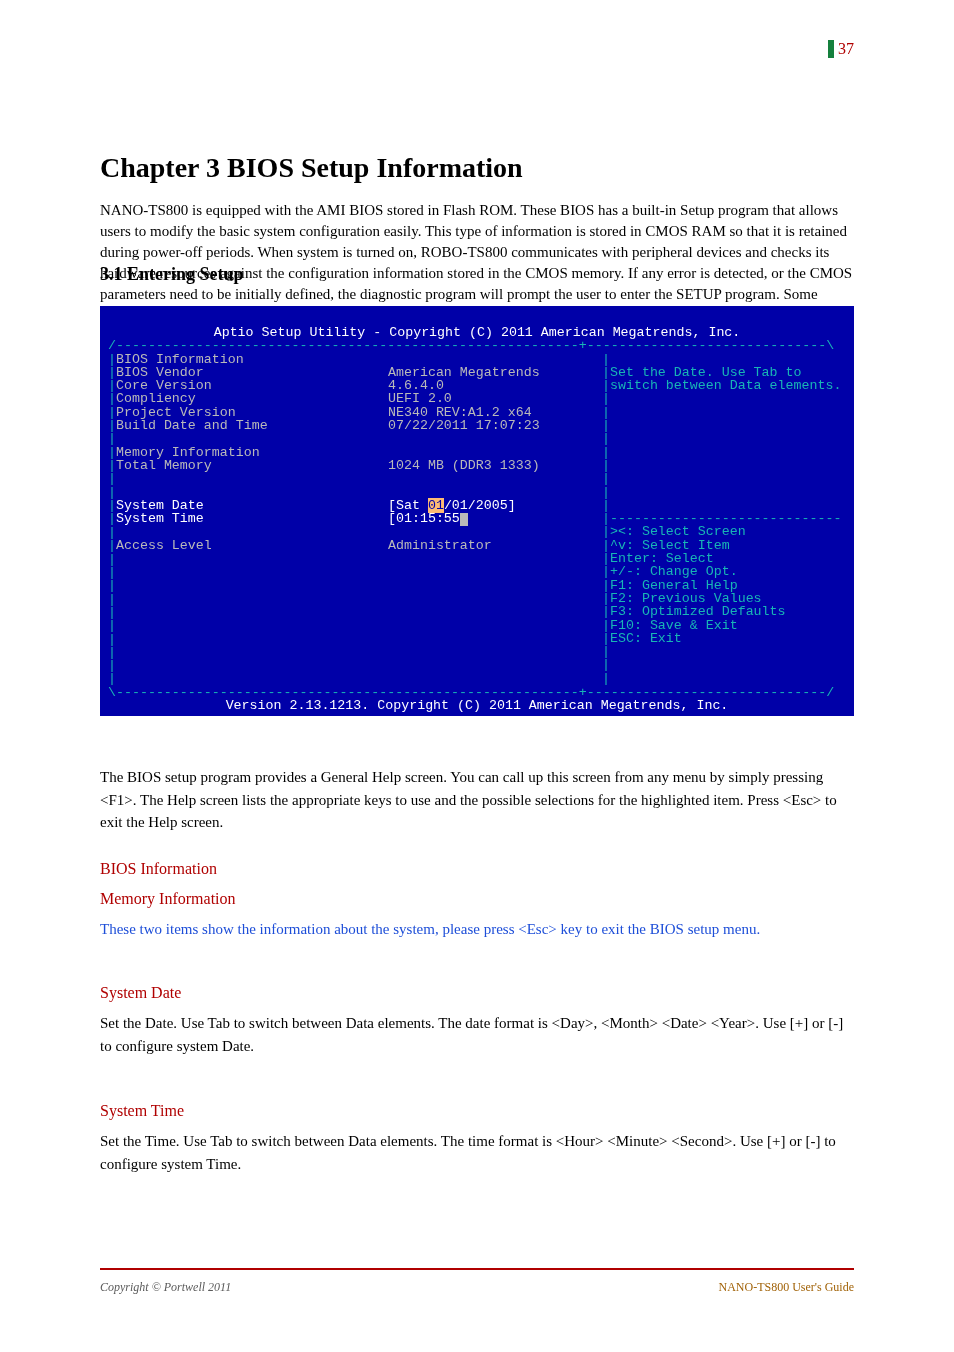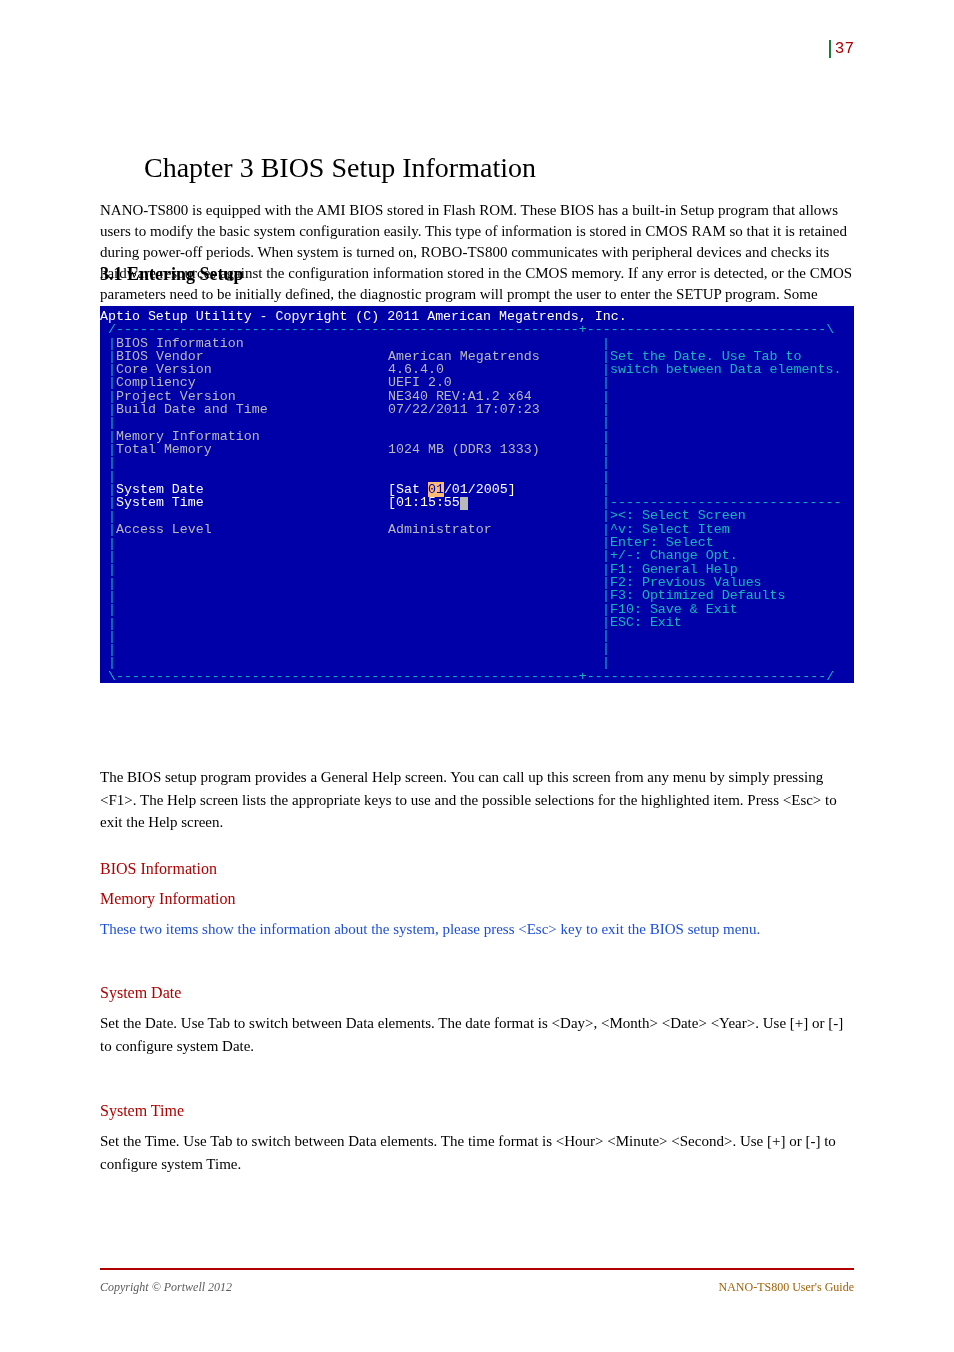--- a/index.html
+++ b/index.html
@@ -9,35 +9,33 @@
     width: 954px;
     height: 1352px;
     position: relative;
   }
   .page-number-header {
     position: absolute;
     top: 40px;
     right: 100px;
     color: #b00000;
     font-size: 16px;
-    border-left: 2px solid #15803d;
+    border-left: 6px solid #15803d;
     padding-left: 4px;
-    font-family: Liberation Mono, monospace;
   }
   .page-number-header .num {
     color: #b00000;
   }
   .chapter-title {
     position: absolute;
     top: 152px;
     left: 100px;
     font-size: 28px;
-    font-weight: normal;
-    color: #000;
-    margin-left: 44px;
+    font-weight: bold;
+    color: #000;
   }
   .intro-para {
     position: absolute;
     top: 200px;
     left: 100px;
     right: 100px;
     font-size: 15px;
     color: #000;
     line-height: 1.4;
   }
@@ -55,23 +53,23 @@
     left: 100px;
     width: 754px;
     background: #0000a8;
     font-family: "Courier New", monospace;
     font-size: 13.3px;
     line-height: 1.0;
     color: #b9b9b9;
     padding: 0;
   }
   .bios-title-line {
-    text-align: left;
+    text-align: center;
     color: #ffffff;
-    padding-top: 4px;
+    padding-top: 20px;
   }
   .bios-tabs {
     color: #18b5b5;
     padding-left: 12px;
   }
   .bios-tabs .active {
     background: #b9b9b9;
     color: #0000a8;
     padding: 0 2px;
   }
@@ -291,29 +289,30 @@
       <div class="bios-right-row"><span class="bios-right-bar">|</span><span>F2: Previous Values</span></div>
       <div class="bios-right-row"><span class="bios-right-bar">|</span><span>F3: Optimized Defaults</span></div>
       <div class="bios-right-row"><span class="bios-right-bar">|</span><span>F10: Save &amp; Exit</span></div>
       <div class="bios-right-row"><span class="bios-right-bar">|</span><span>ESC: Exit</span></div>
       <div class="bios-right-row"><span class="bios-right-bar">|</span></div>
       <div class="bios-right-row"><span class="bios-right-bar">|</span></div>
       <div class="bios-right-row"><span class="bios-right-bar">|</span></div>
     </div>
   </div>
   <div class="bios-divider">\----------------------------------------------------------+------------------------------/</div>
+  <div class="bios-footer-line">Version 2.13.1213. Copyright (C) 2011 American Megatrends, Inc.</div>
 </div>
 
 <div class="desc-para-1">The BIOS setup program provides a General Help screen. You can call up this screen from any menu by simply pressing &lt;F1&gt;. The Help screen lists the appropriate keys to use and the possible selections for the highlighted item. Press &lt;Esc&gt; to exit the Help screen.</div>
 
 <div class="sub-heading-1">BIOS Information</div>
 <div class="sub-heading-2">Memory Information</div>
 <div class="desc-para-2">These two items show the information about the system, please press &lt;Esc&gt; key to exit the BIOS setup menu.</div>
 
 <div class="sub-heading-3">System Date</div>
 <div class="desc-para-3">Set the Date. Use Tab to switch between Data elements. The date format is &lt;Day&gt;, &lt;Month&gt; &lt;Date&gt; &lt;Year&gt;. Use [+] or [-] to configure system Date.</div>
 
 <div class="sub-heading-4">System Time</div>
 <div class="desc-para-4">Set the Time. Use Tab to switch between Data elements. The time format is &lt;Hour&gt; &lt;Minute&gt; &lt;Second&gt;. Use [+] or [-] to configure system Time.</div>
 
 <div class="footer-line"></div>
-<div class="footer-left">Copyright © Portwell 2012</div>
+<div class="footer-left">Copyright © Portwell 2011</div>
 <div class="footer-right">NANO-TS800 User's Guide</div>
 
 </body></html>

